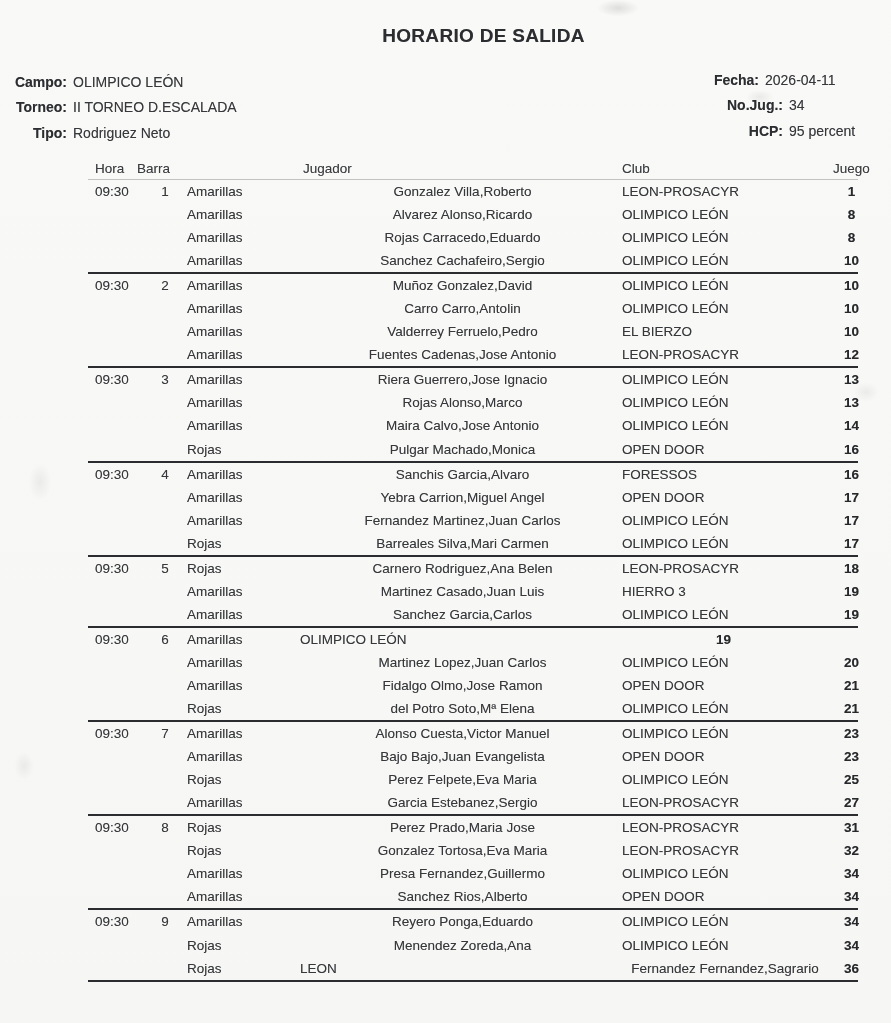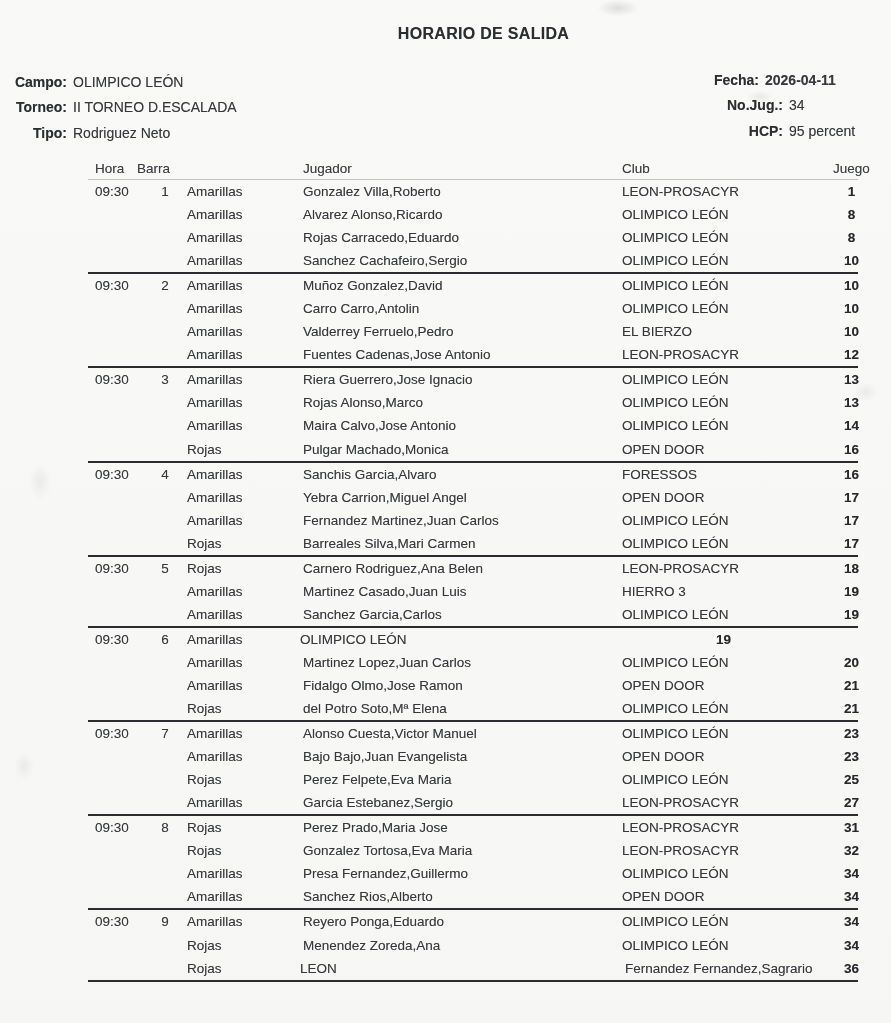--- a/index.html
+++ b/index.html
@@ -12,53 +12,53 @@
     background:
       radial-gradient(30px 12px at 618px 8px,  rgba(125,125,123,0.22), rgba(125,125,123,0) 70%),
       radial-gradient(20px 10px at 760px 97px, rgba(140,140,138,0.14), rgba(140,140,138,0) 70%),
       radial-gradient(16px 26px at 40px 482px, rgba(140,140,138,0.12), rgba(140,140,138,0) 70%),
       radial-gradient(14px 20px at 24px 766px, rgba(140,140,138,0.12), rgba(140,140,138,0) 70%),
       radial-gradient(18px 14px at 866px 392px,rgba(140,140,138,0.12), rgba(140,140,138,0) 70%),
       linear-gradient(#f9f9f7,#f6f6f4);
   }
   .title {
     position:absolute; top:25px; left:76px; right:0; margin:0;
-    text-align:center; font-size:16px; font-weight:700;
+    text-align:center; font-size:19px; font-weight:700;
     letter-spacing:0.3px; color:#2b2d30;
   }
   .info { position:absolute; font-size:14px; }
   .irow { height:25.3px; line-height:25.3px; white-space:nowrap; }
   .ilabel { display:inline-block; text-align:right; font-weight:700; color:#2b2d30; }
   .ivalue { margin-left:6px; }
   .info-left  { top:70px; left:0; }
   .info-left .ilabel { width:67px; }
   .info-right { top:68px; left:600px; }
   .info-right .ilabel { width:183px; }
   .info-right .irow:nth-child(1) .ilabel { box-sizing:border-box; padding-right:24px; }
-  .info-right .irow:nth-child(1) .ivalue { margin-left:-18px;font-weight:bold; }
+  .info-right .irow:nth-child(1) .ivalue { margin-left:-18px; }
 
   .table { position:absolute; left:88px; top:158px; width:790px; font-size:13.5px; }
   .thead {
     display:grid; grid-template-columns:55px 157px 322px 203px 53px;
     height:21px; line-height:21px; color:#3a3c3f; white-space:nowrap;
   }
   .th-hora { padding-left:7px; }
   .th-barra { margin-left:-6px; }
   .th-jugador { padding-left:3px; }
   .th-juego { text-align:center; }
   .faint-line { width:770px; height:1px; background:#c2c2c0; }
 
   .group { width:770px; border-bottom:2px solid #2b2c2f; }
   .row {
     display:grid; grid-template-columns:55px 44px 113px 322px 203px 53px;
     height:23.05px; line-height:23.05px; white-space:nowrap;
   }
   .c-hora { padding-left:7px; }
   .c-barra { text-align:center; }
-  .c-jugador { padding-left:3px; }
+  .c-jugador { padding-left:3px;text-align:center; }
   .c-juego { text-align:center; font-weight:700; color:#26282b; }
 </style>
 </head>
 <body>
 
 <div class="page">
 
   <h1 class="title">HORARIO DE SALIDA</h1>
 
   <div class="info info-left">

